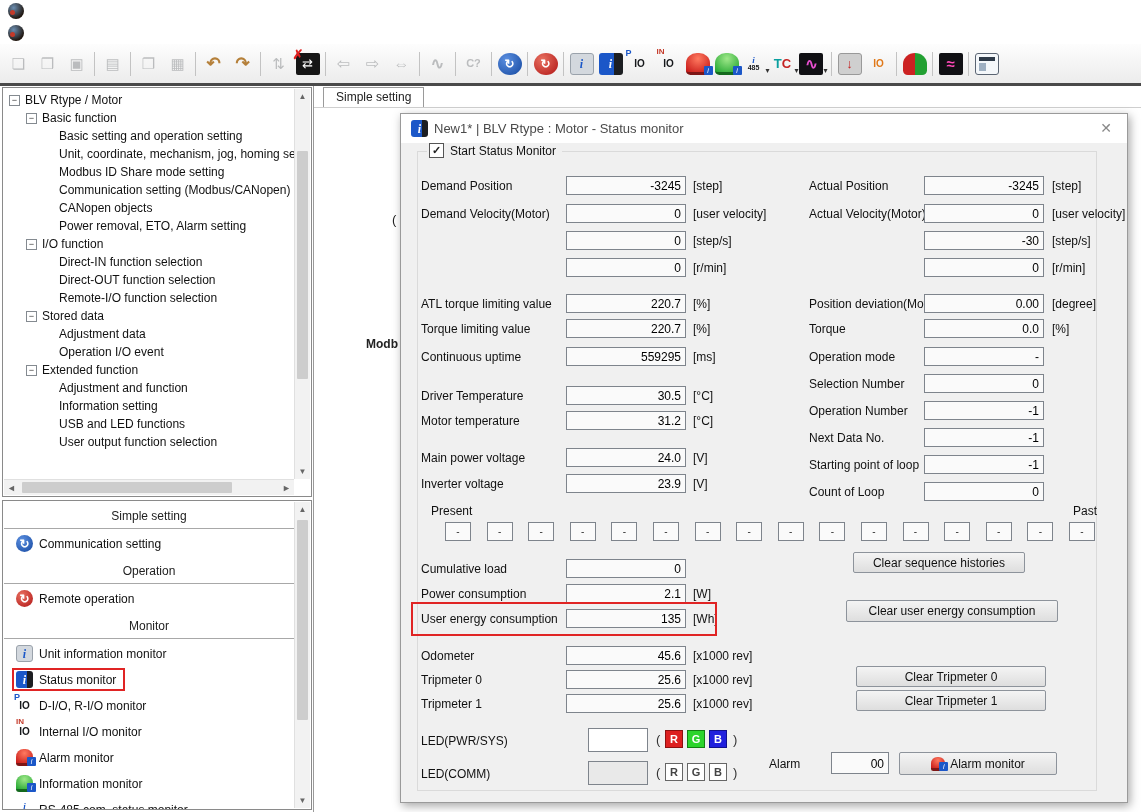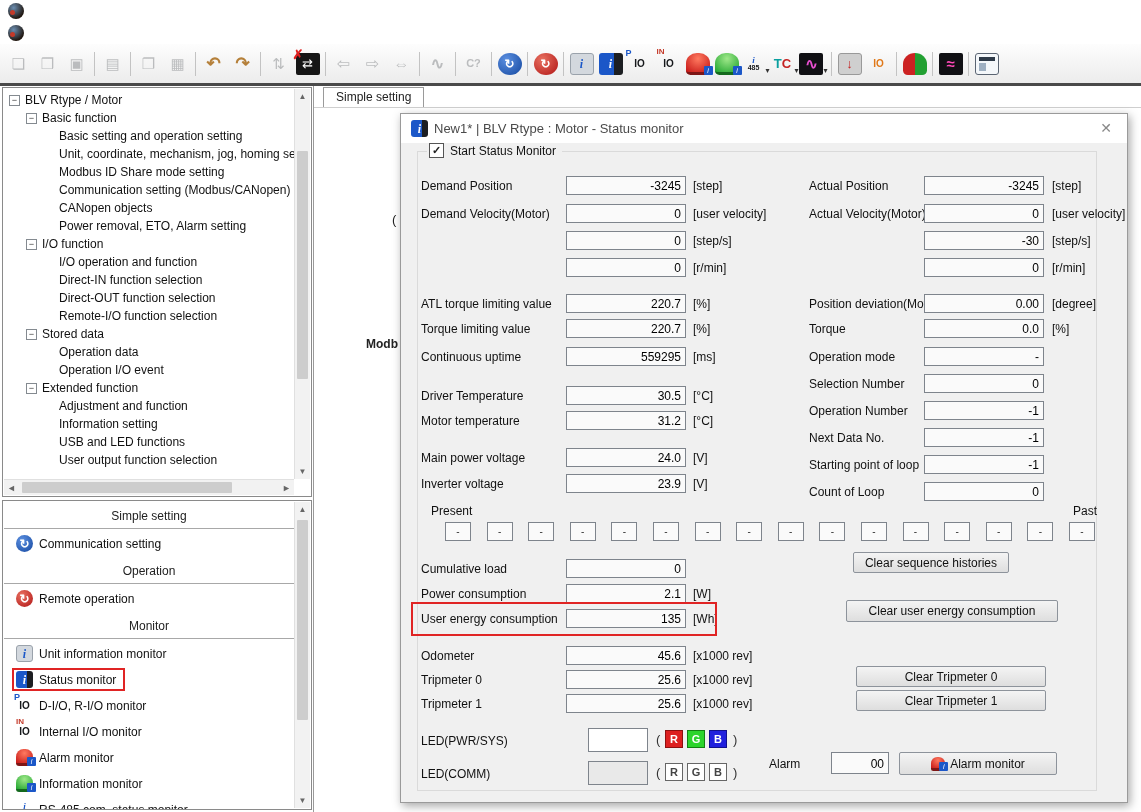--- a/index.html
+++ b/index.html
@@ -322,41 +322,37 @@
       <div class="tree-row" style="padding-left: 38px;">
         <span class="expander" style="visibility: hidden;"></span>
         <span class="tree-label">Power removal, ETO, Alarm setting</span>
       </div>
       <div class="tree-row" style="padding-left: 21px;">
         <span class="expander"></span>
         <span class="tree-label">I/O function</span>
       </div>
       <div class="tree-row" style="padding-left: 38px;">
         <span class="expander" style="visibility: hidden;"></span>
-        <span class="tree-label">I/O operation and function</span>
-      </div>
-      <div class="tree-row" style="padding-left: 38px;">
-        <span class="expander" style="visibility: hidden;"></span>
         <span class="tree-label">Direct-IN function selection</span>
       </div>
       <div class="tree-row" style="padding-left: 38px;">
         <span class="expander" style="visibility: hidden;"></span>
         <span class="tree-label">Direct-OUT function selection</span>
       </div>
       <div class="tree-row" style="padding-left: 38px;">
         <span class="expander" style="visibility: hidden;"></span>
         <span class="tree-label">Remote-I/O function selection</span>
       </div>
       <div class="tree-row" style="padding-left: 21px;">
         <span class="expander"></span>
         <span class="tree-label">Stored data</span>
       </div>
       <div class="tree-row" style="padding-left: 38px;">
         <span class="expander" style="visibility: hidden;"></span>
-        <span class="tree-label">Operation data</span>
+        <span class="tree-label">Adjustment data</span>
       </div>
       <div class="tree-row" style="padding-left: 38px;">
         <span class="expander" style="visibility: hidden;"></span>
         <span class="tree-label">Operation I/O event</span>
       </div>
       <div class="tree-row" style="padding-left: 21px;">
         <span class="expander"></span>
         <span class="tree-label">Extended function</span>
       </div>
       <div class="tree-row" style="padding-left: 38px;">
@@ -595,21 +591,21 @@
   <div class="frow colL" style="top:470px">
     <span class="lab">Power consumption</span>
     <span class="box">2.1</span>
     <span class="unit">[W]</span>
   </div>
   <div class="frow colL" style="top:495px">
     <span class="lab">User energy consumption</span>
     <span class="box">135</span>
     <span class="unit">[Wh]</span>
   </div>
-  <button class="btn" style="left:452px;top:438px;width:156px">
+  <button class="btn" style="left:452px;top:438px;width:172px">
       <span>Clear sequence histories</span>
     </button>
   <button class="btn" style="left:445px;top:486px;width:212px;height:22px">
       <span>Clear user energy consumption</span>
     </button>
 
   <div class="frow colL" style="top:532px">
     <span class="lab">Odometer</span>
     <span class="box">45.6</span>
     <span class="unit">[x1000 rev]</span>

